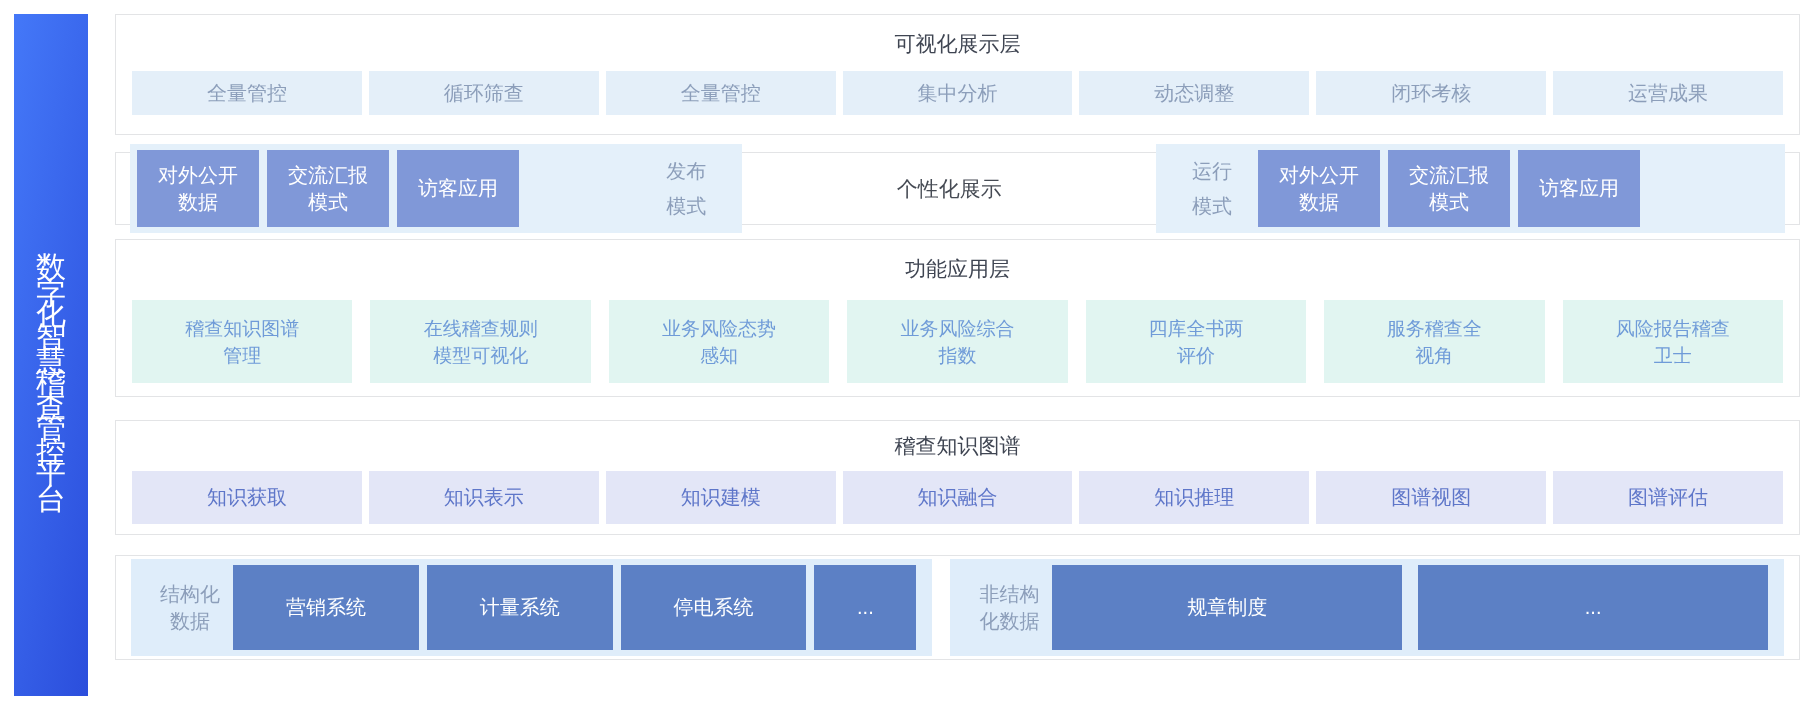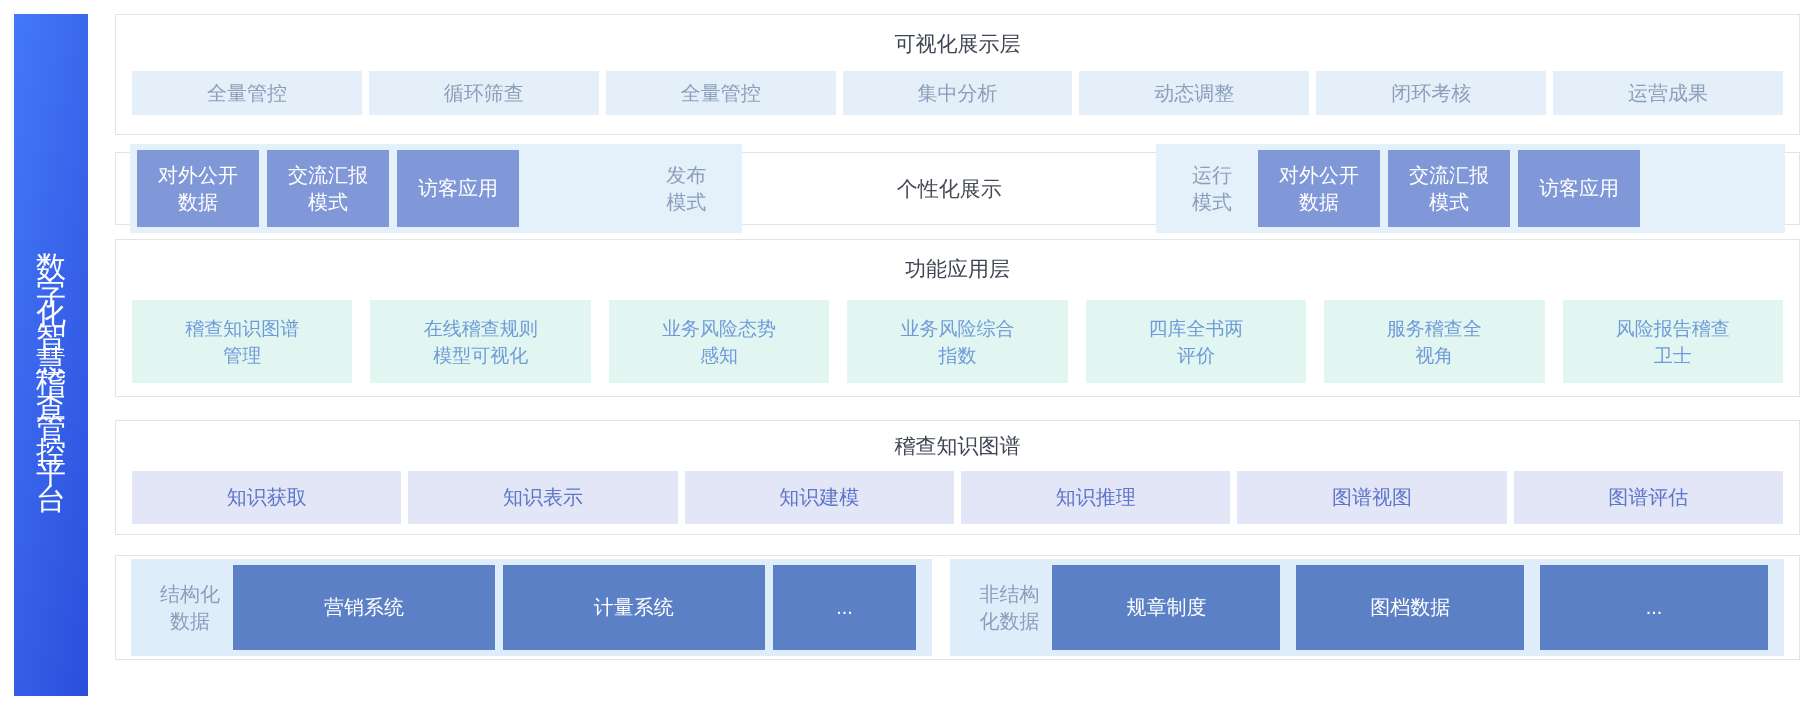--- a/index.html
+++ b/index.html
@@ -41,21 +41,21 @@
   .row2{height:73px;margin-top:17px;display:flex;align-items:center;padding:0 14px;}
   .mode-group{height:89px;background:var(--mode_group_bg);display:flex;align-items:stretch;}
   .mode-group.left{width:37%;padding:6px 10px 6px 7px;}
   .mode-group.right{width:38%;padding:6px 7px 6px 10px;}
   .mode-boxes{display:flex;gap:8px;}
   .mode-box{width:122px;background:var(--mode_box_bg);color:var(--box_text);
     display:flex;align-items:center;justify-content:center;text-align:center;
     font-size:20px;line-height:27px;white-space:pre-line;}
   .mode-spacer{flex:1;}
   .mode-label{width:92px;display:flex;align-items:center;justify-content:center;
-    text-align:center;color:var(--label_text);font-size:20px;line-height:27px;white-space:pre-line;}
+    text-align:center;color:var(--label_text);font-size:20px;line-height:35px;white-space:pre-line;}
   .mode-center{flex:1;display:flex;align-items:center;justify-content:center;
     color:var(--center_text);font-size:21px;}
 
   .row3{height:158px;margin-top:14px;padding-top:15px;}
   .row3 .pill-row{gap:18px;margin-top:17px;}
   .row3 .pill{height:83px;font-size:19px;line-height:27px;
     background:var(--item_mint_bg);color:var(--item_mint_text);}
 
   .row4{height:115px;margin-top:23px;padding-top:11px;}
   .row4 .pill-row{gap:7px;margin-top:11px;}
@@ -146,41 +146,42 @@
 卫士</div>
         </div>
     </section>
 
     <section class="panel row4">
       <h2 class="panel-title">稽查知识图谱</h2>
       <div class="pill-row">
           <div class="pill">知识获取</div>
           <div class="pill">知识表示</div>
           <div class="pill">知识建模</div>
+          <div class="pill">知识融合</div>
           <div class="pill">知识推理</div>
           <div class="pill">图谱视图</div>
           <div class="pill">图谱评估</div>
         </div>
     </section>
 
     <section class="panel row5">
       <div class="data-group structured">
         <div class="data-label">结构化
 数据</div>
         <div class="data-boxes structured">
             <div class="data-box">营销系统</div>
             <div class="data-box">计量系统</div>
+            <div class="data-box">停电系统</div>
             <div class="data-box">...</div>
           </div>
       </div>
       <div class="data-group unstructured">
         <div class="data-label">非结构
 化数据</div>
         <div class="data-boxes unstructured">
             <div class="data-box">规章制度</div>
-            <div class="data-box">图档数据</div>
             <div class="data-box">...</div>
           </div>
       </div>
     </section>
 
   </main>
 </div>
 
 </body></html>

